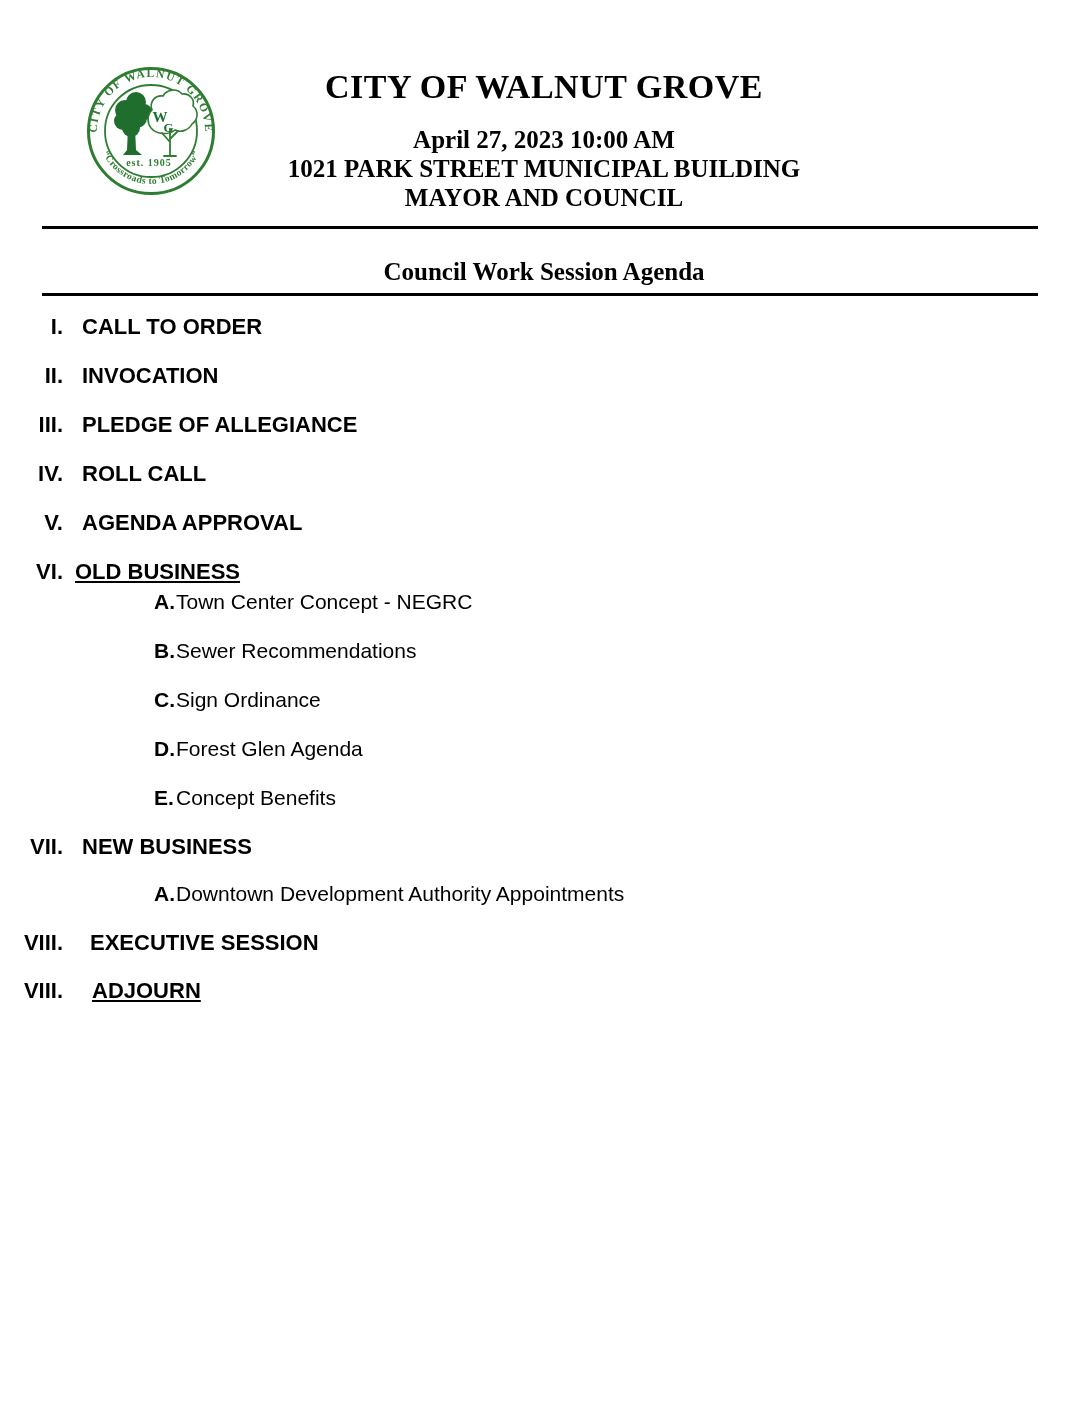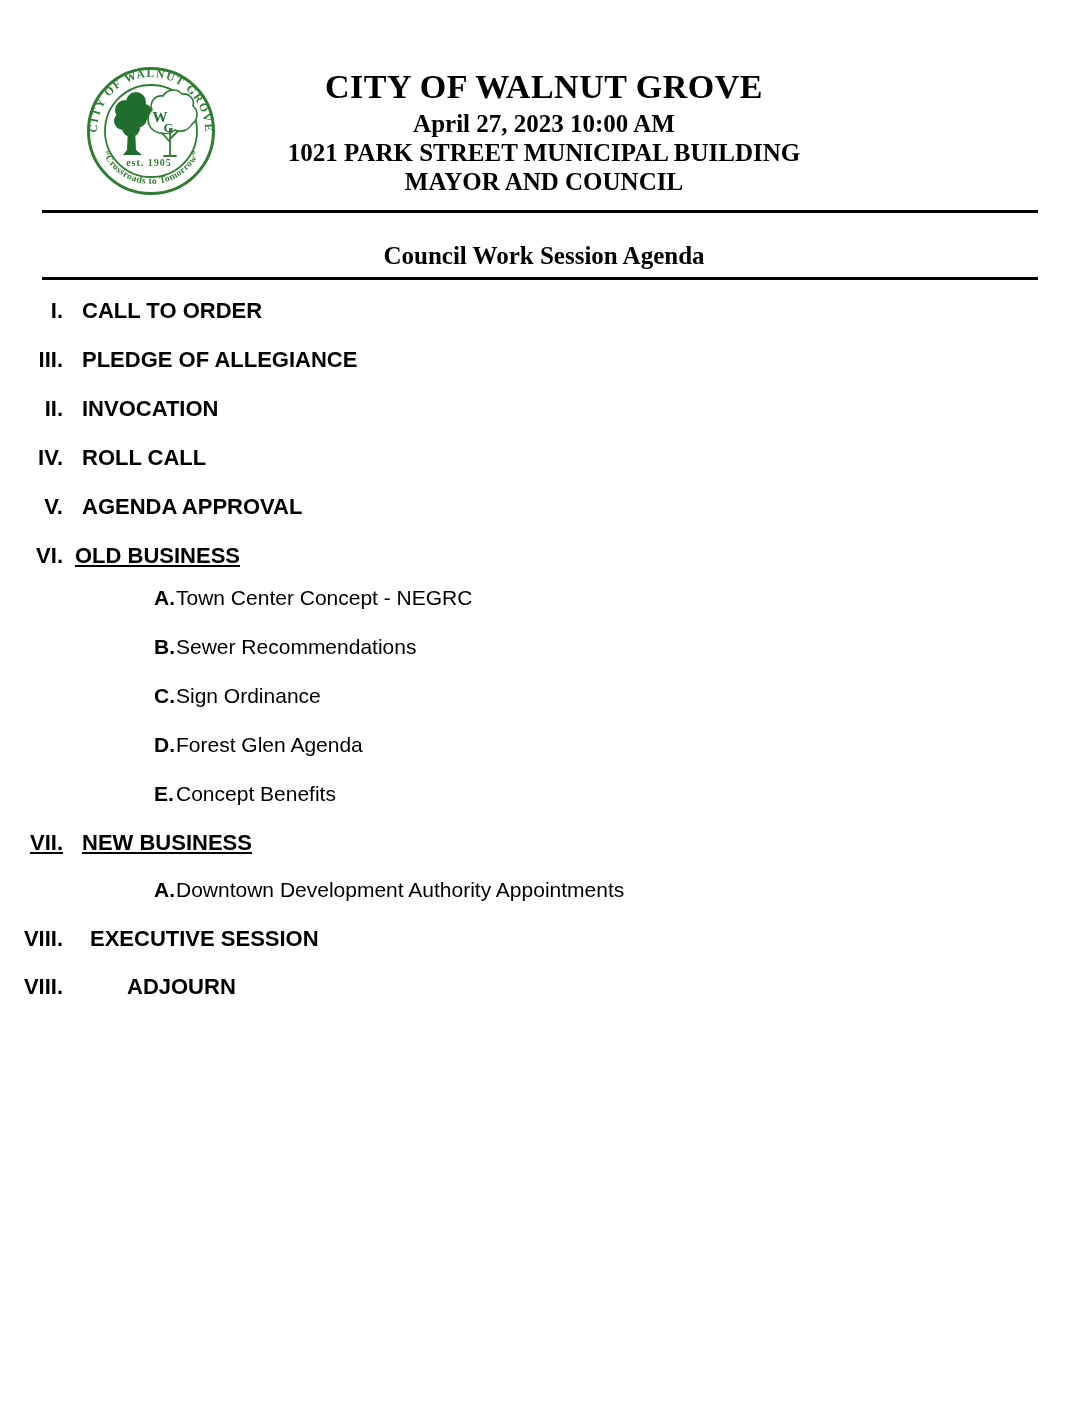--- a/index.html
+++ b/index.html
@@ -43,21 +43,21 @@
     padding-top: 67px;
     text-align: center;
   }
   .header-title {
     font: bold 34px/40px "Liberation Serif", serif;
     letter-spacing: 0.5px;
   }
   .header-sub {
     font: bold 25px/29px "Liberation Serif", serif;
   }
-  .header-sub.first { margin-top: 2px; }
+  .header-sub.first { margin-top: 18px; }
 
   
   .rule {
     margin-left: 42px;
     width: 996px;
     height: 3px;
     background: #000000;
   }
   .rule-top { margin-top: 14px; }
   .section-title {
@@ -70,27 +70,27 @@
   
   .agenda { margin-top: 18px; }
   .row {
     display: flex;
     font: bold 22px/26px "Liberation Sans", sans-serif;
     margin-bottom: 23px;
   }
   .num { flex: none; width: 63px; text-align: right; }
   .label { margin-left: 19px; }
 
-  .row-tight { margin-bottom: 16px; }
+  .row-tight { margin-bottom: 4px; }
   .row-tight .label { margin-left: 12px; text-decoration: underline; }
-  .row-presub { margin-bottom: 21px; text-decoration: underline; }
+  .row-presub { margin-bottom: 21px; }
   .row-exec { margin-bottom: 22px; }
   .row-exec .label { margin-left: 27px; }
   .row-adjourn { margin-bottom: 0; }
-  .row-adjourn .label { margin-left: 64px; }
+  .row-adjourn .label { margin-left: 29px; text-decoration: underline; }
 
   .subrow {
     display: flex;
     padding-left: 154px;
     font: 21px/26px "Liberation Sans", sans-serif;
     margin-bottom: 23px;
   }
   .letter { flex: none; width: 22px; font-weight: bold; }
   .sublabel { margin-left: 0; }
 </style>
@@ -152,27 +152,27 @@
   <div class="rule rule-bottom"></div>
 
   <main class="agenda">
 
     <div class="row">
       <span class="num">I.</span>
       <span class="label">CALL TO ORDER</span>
     </div>
 
     <div class="row">
+      <span class="num">II.</span>
+      <span class="label">INVOCATION</span>
+    </div>
+
+    <div class="row">
       <span class="num">III.</span>
       <span class="label">PLEDGE OF ALLEGIANCE</span>
-    </div>
-
-    <div class="row">
-      <span class="num">II.</span>
-      <span class="label">INVOCATION</span>
     </div>
 
     <div class="row">
       <span class="num">IV.</span>
       <span class="label">ROLL CALL</span>
     </div>
 
     <div class="row">
       <span class="num">V.</span>
       <span class="label">AGENDA APPROVAL</span>

